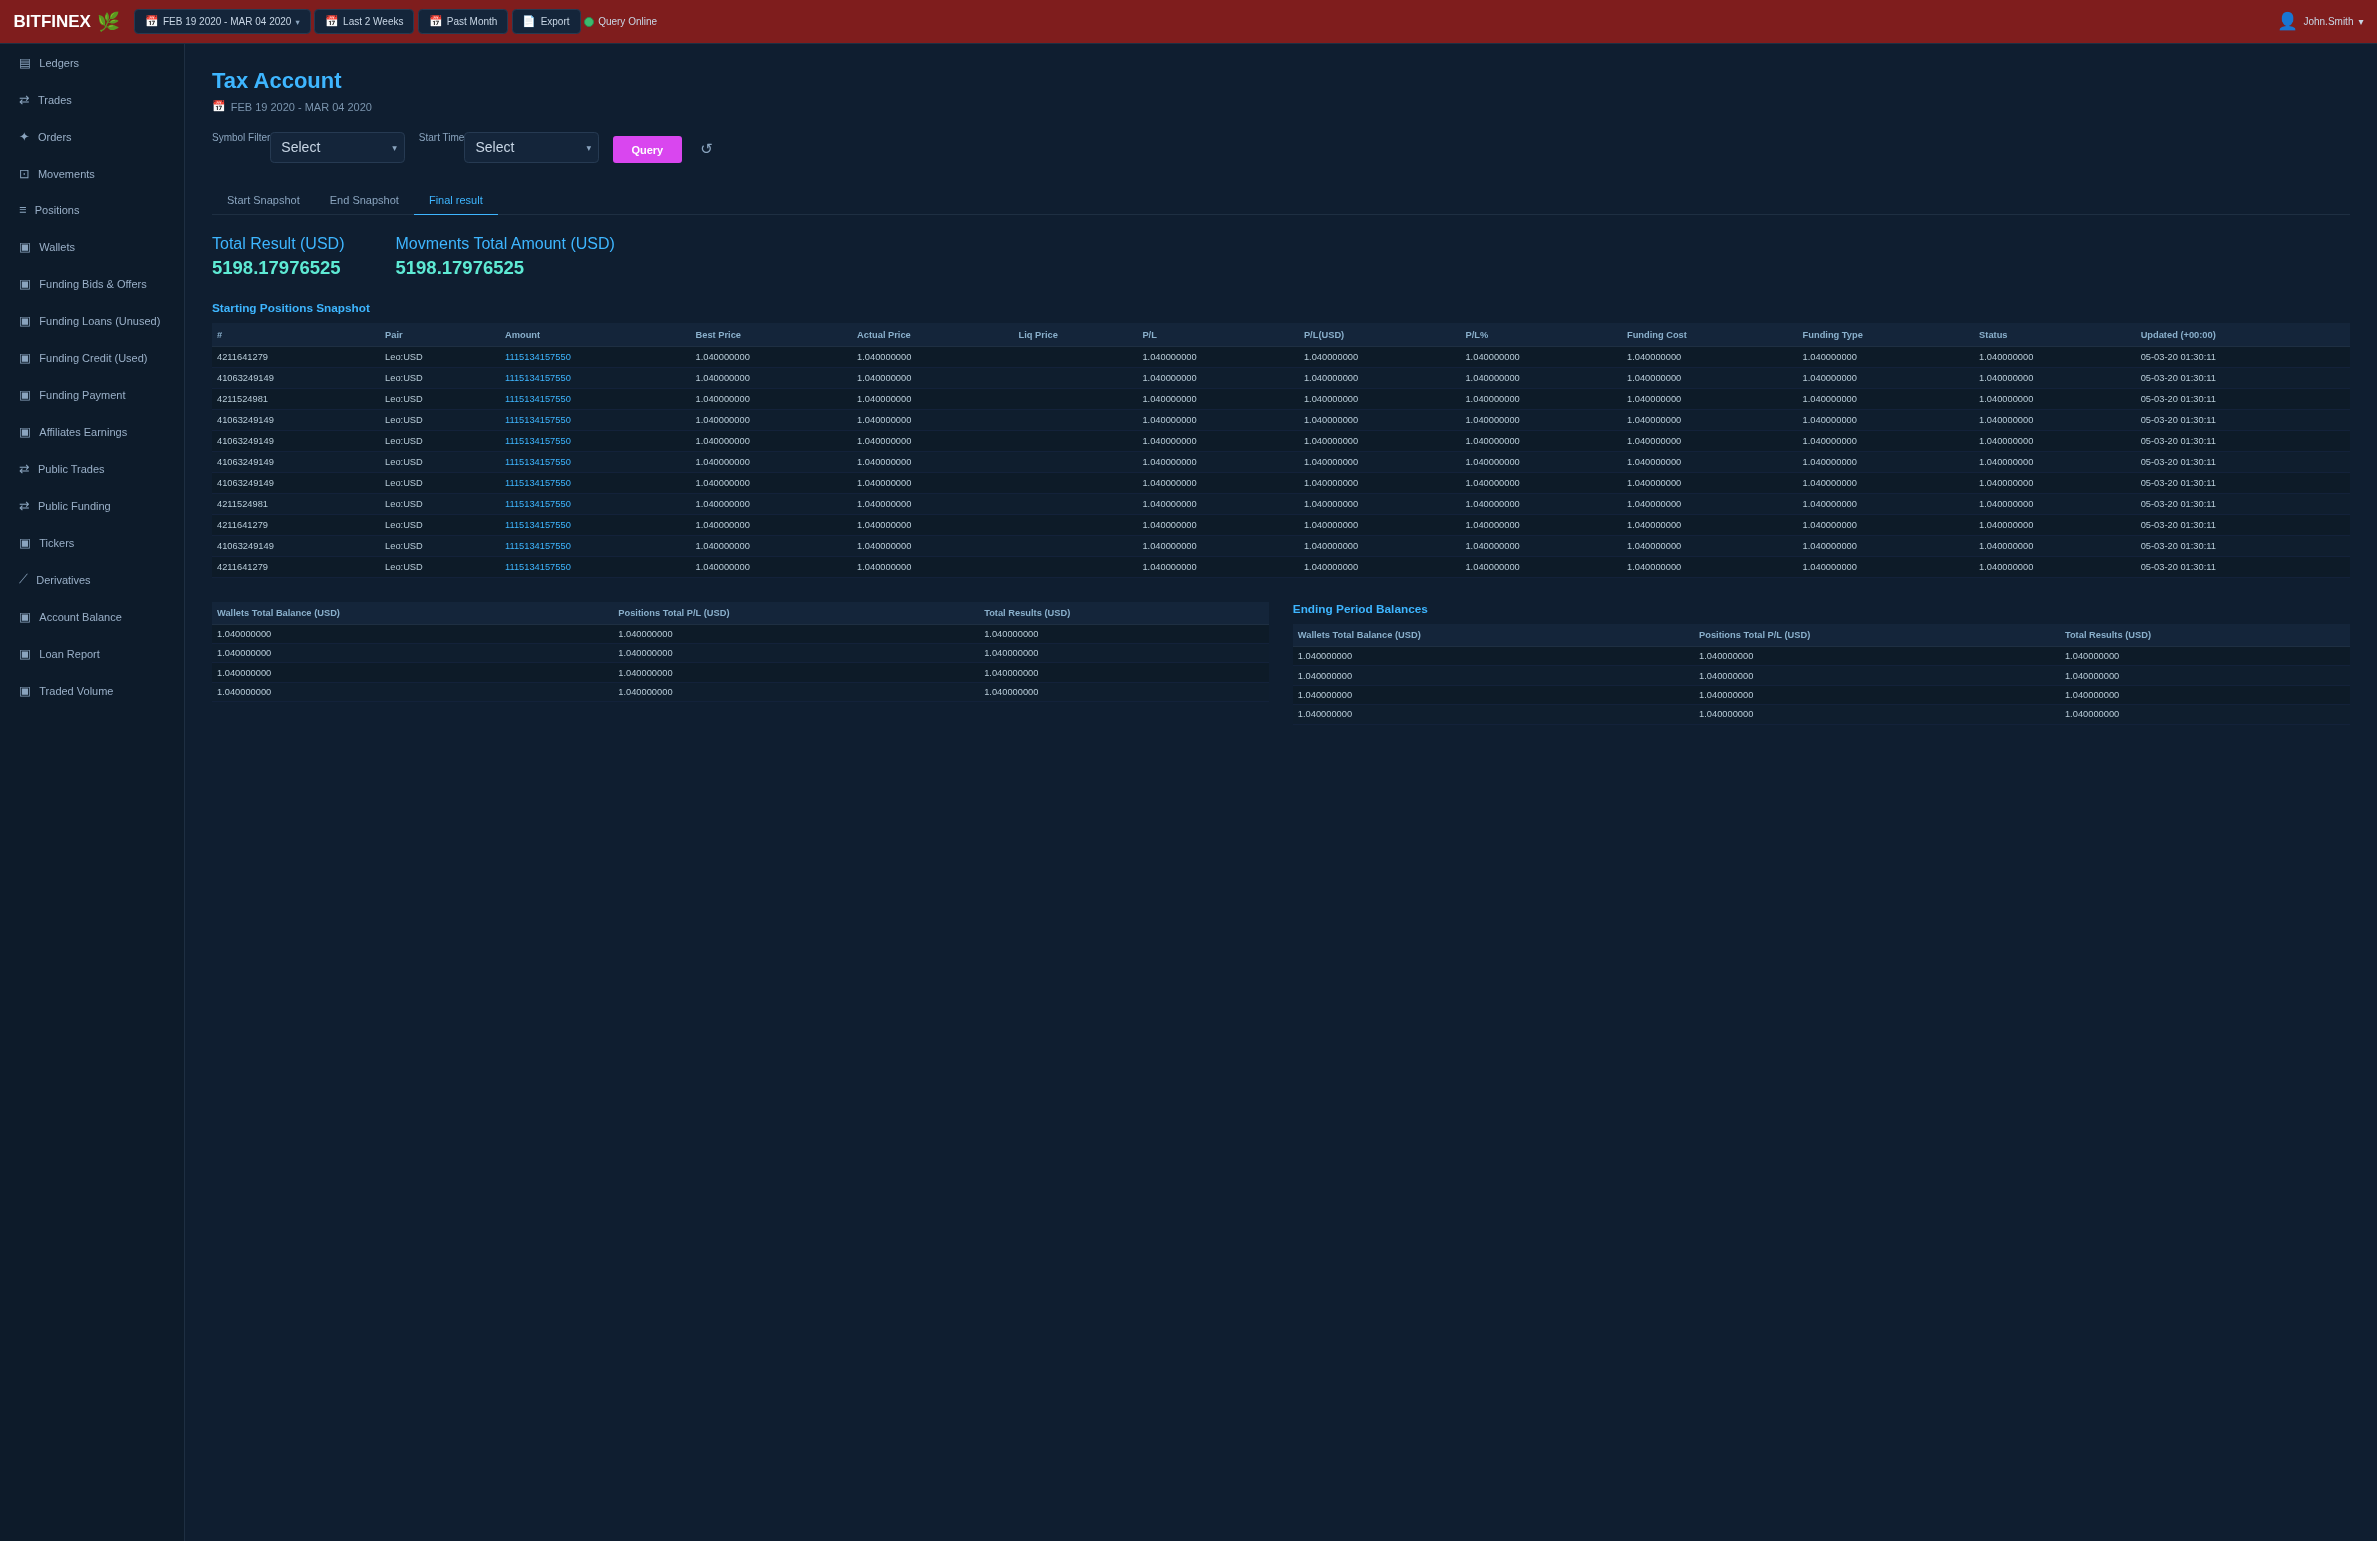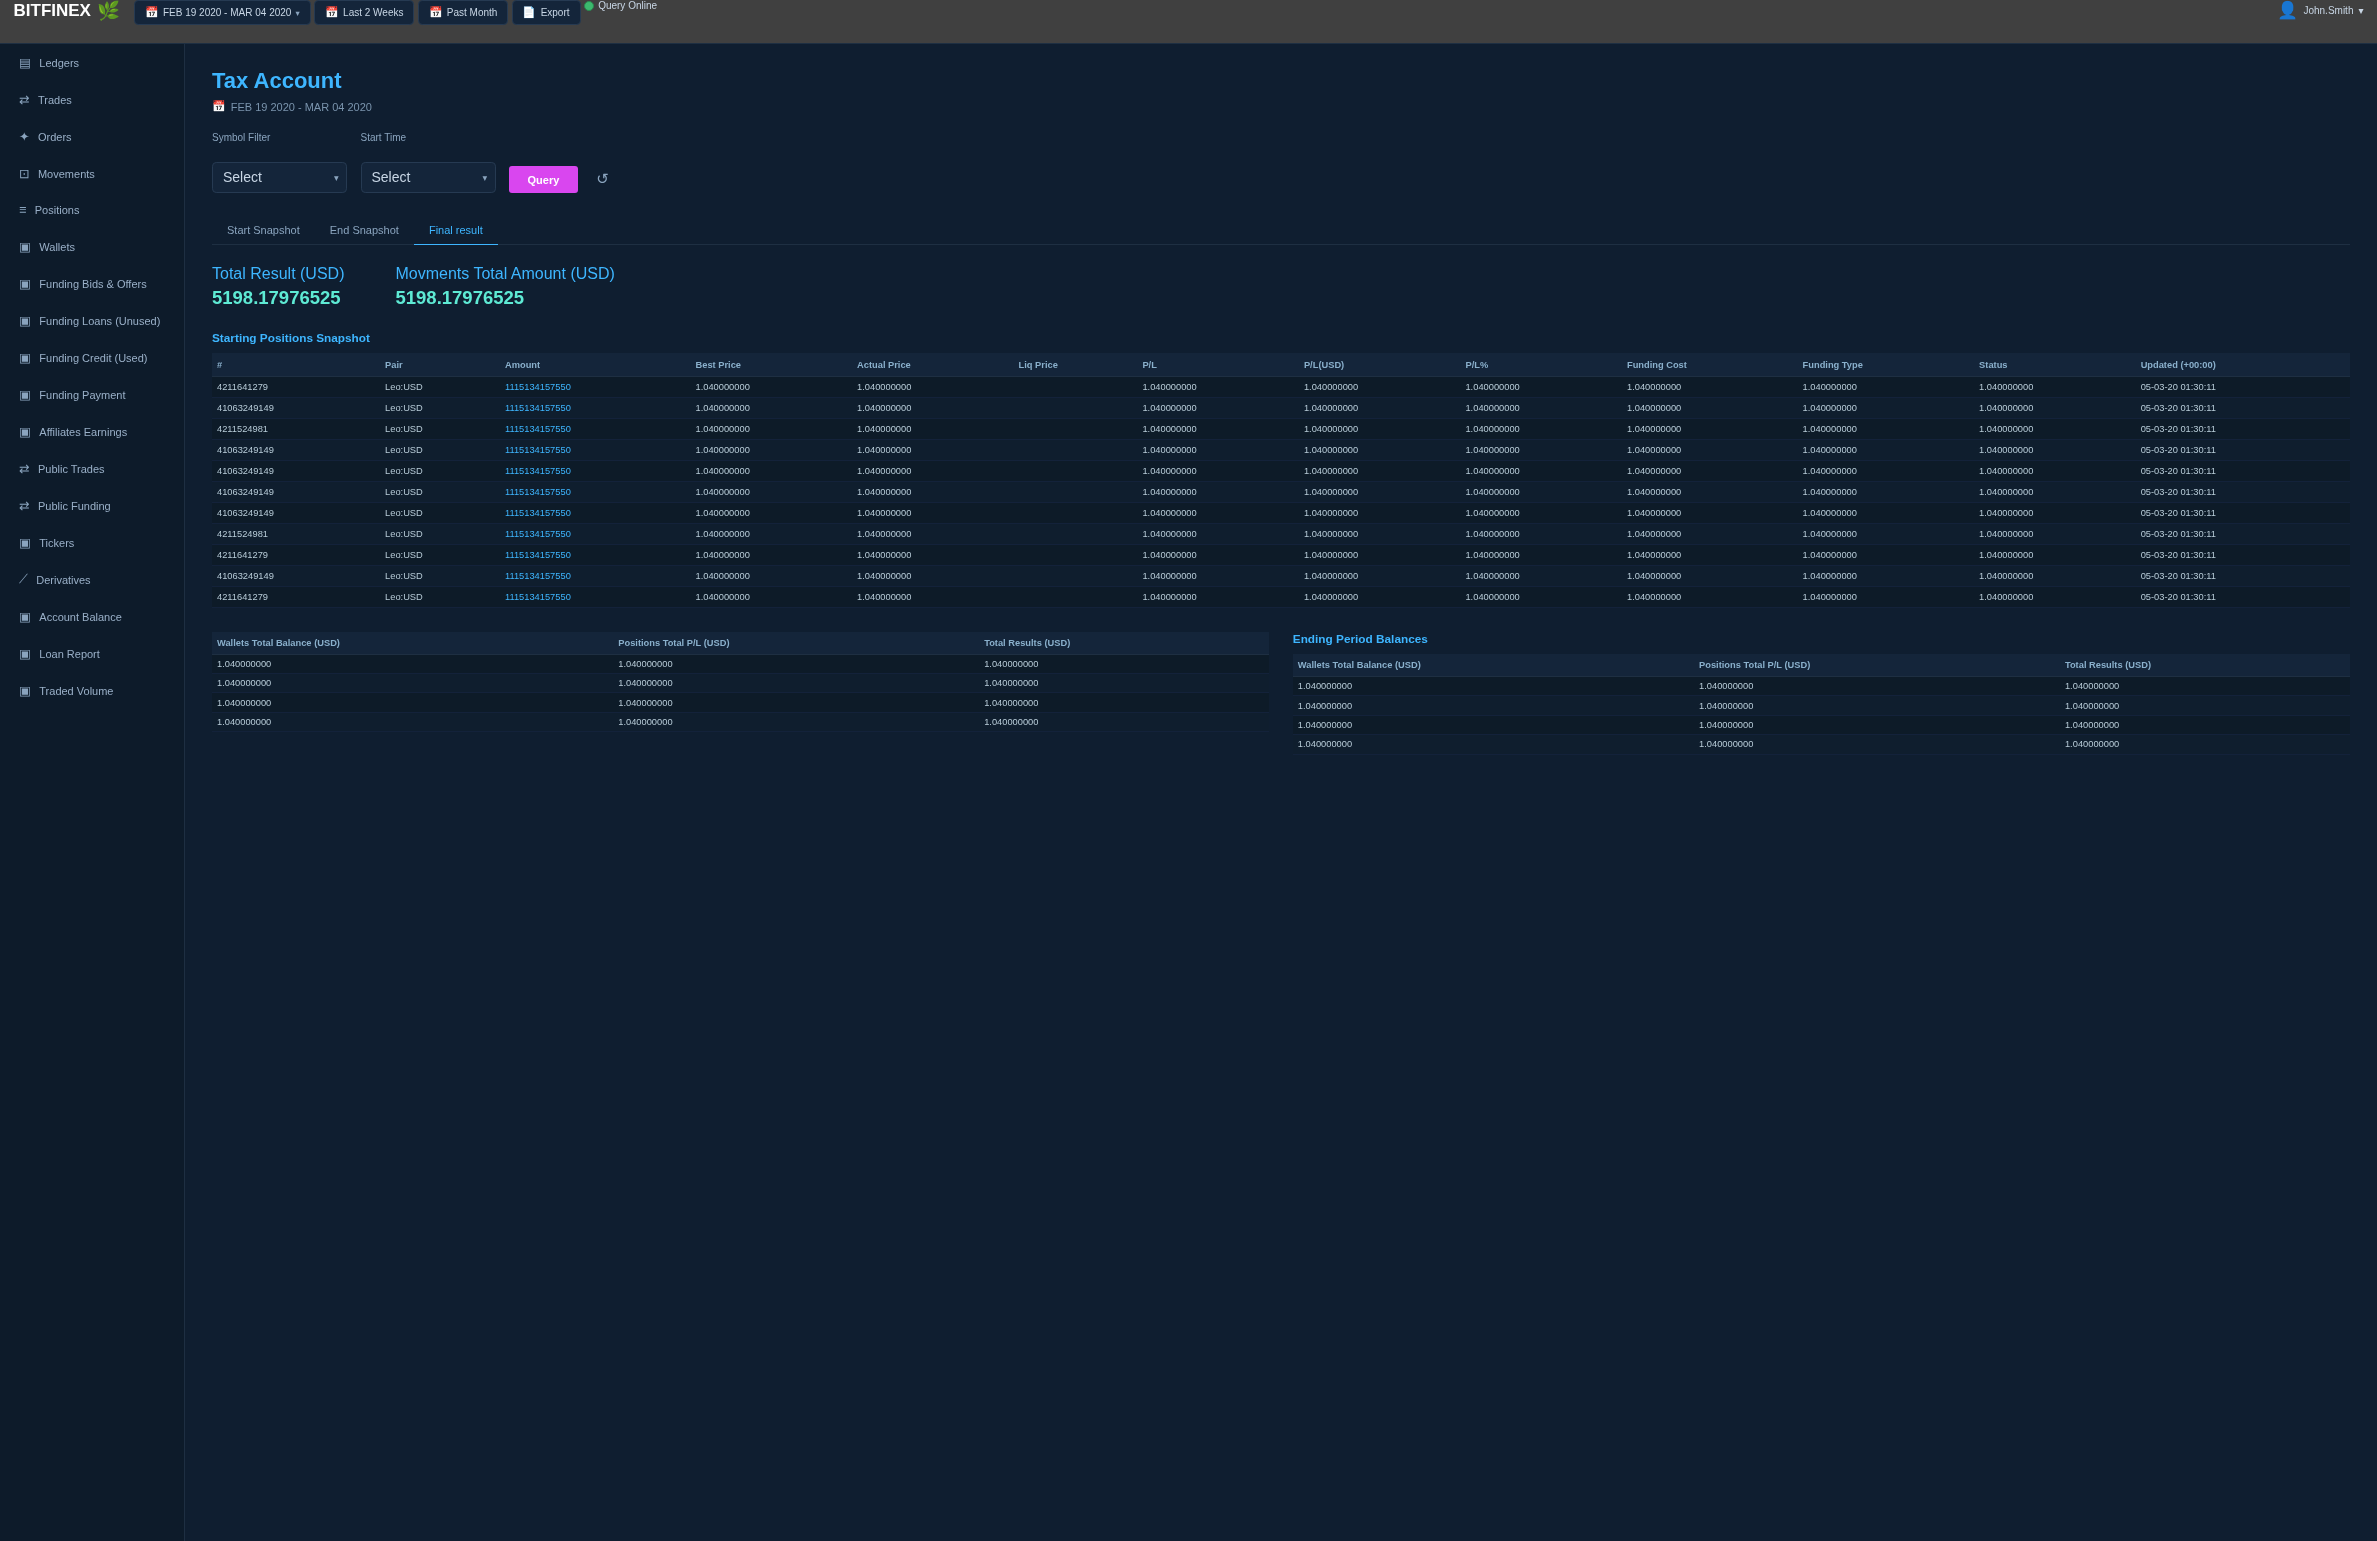--- a/index.html
+++ b/index.html
@@ -1,23 +1,23 @@
 <!DOCTYPE html>
 <html style="font-size:13.5px"><head>
   <meta charset="utf-8">
   <style>
     * { box-sizing: border-box; margin: 0; padding: 0; }
     body { font-family: 'Segoe UI', Arial, sans-serif; background: #0d1b2a; color: #c8d6e5; font-size: 11px; display: flex; flex-direction: column; height: 100vh; overflow: hidden; }
 
     
     .topnav {
-      background: #404040;
+      background: #7f1d1d;
       border-bottom: 0.8px solid #1e2f42;
       display: flex;
-      align-items: flex-start;
+      align-items: center;
       padding: 0 13.5px;
       height: 44px;
       flex-shrink: 0;
       gap: 3.4px;
     }
     .logo {
       display: flex; align-items: center; gap: 6.7px;
       font-size: 17px; font-weight: 700; color: #fff;
       margin-right: 10px;
     }
@@ -69,21 +69,21 @@
       flex: 1; overflow-y: auto;
       background: #0f1e30;
       padding: 23.6px 27px;
     }
     .page-title { font-size: 22px; font-weight: 700; color: #3eb6ff; margin-bottom: 6.7px; }
     .page-date { display: flex; align-items: center; gap: 5px; color: #7a94ad; font-size: 11px; margin-bottom: 18.5px; }
     .page-date .cal-icon { font-size: 11px; }
 
     
     .filter-row { display: flex; align-items: flex-end; gap: 13.5px; margin-bottom: 23.6px; }
-    .filter-group { display: flex; flex-direction: column; gap: 19px; }
+    .filter-group { display: flex; flex-direction: row; gap: 0; }
     .filter-label { font-size: 10px; color: #8aa4be; }
     .filter-select {
       background: #14253a; border: 0.8px solid #263a52;
       color: #c8d6e5; border-radius: 4.2px;
       padding: 6.7px 23.6px 6.7px 10px; font-size: 14px;
       appearance: none; cursor: pointer; width: 135px;
       position: relative;
     }
     .select-wrapper { position: relative; }
     .select-wrapper .chevron-icon {

